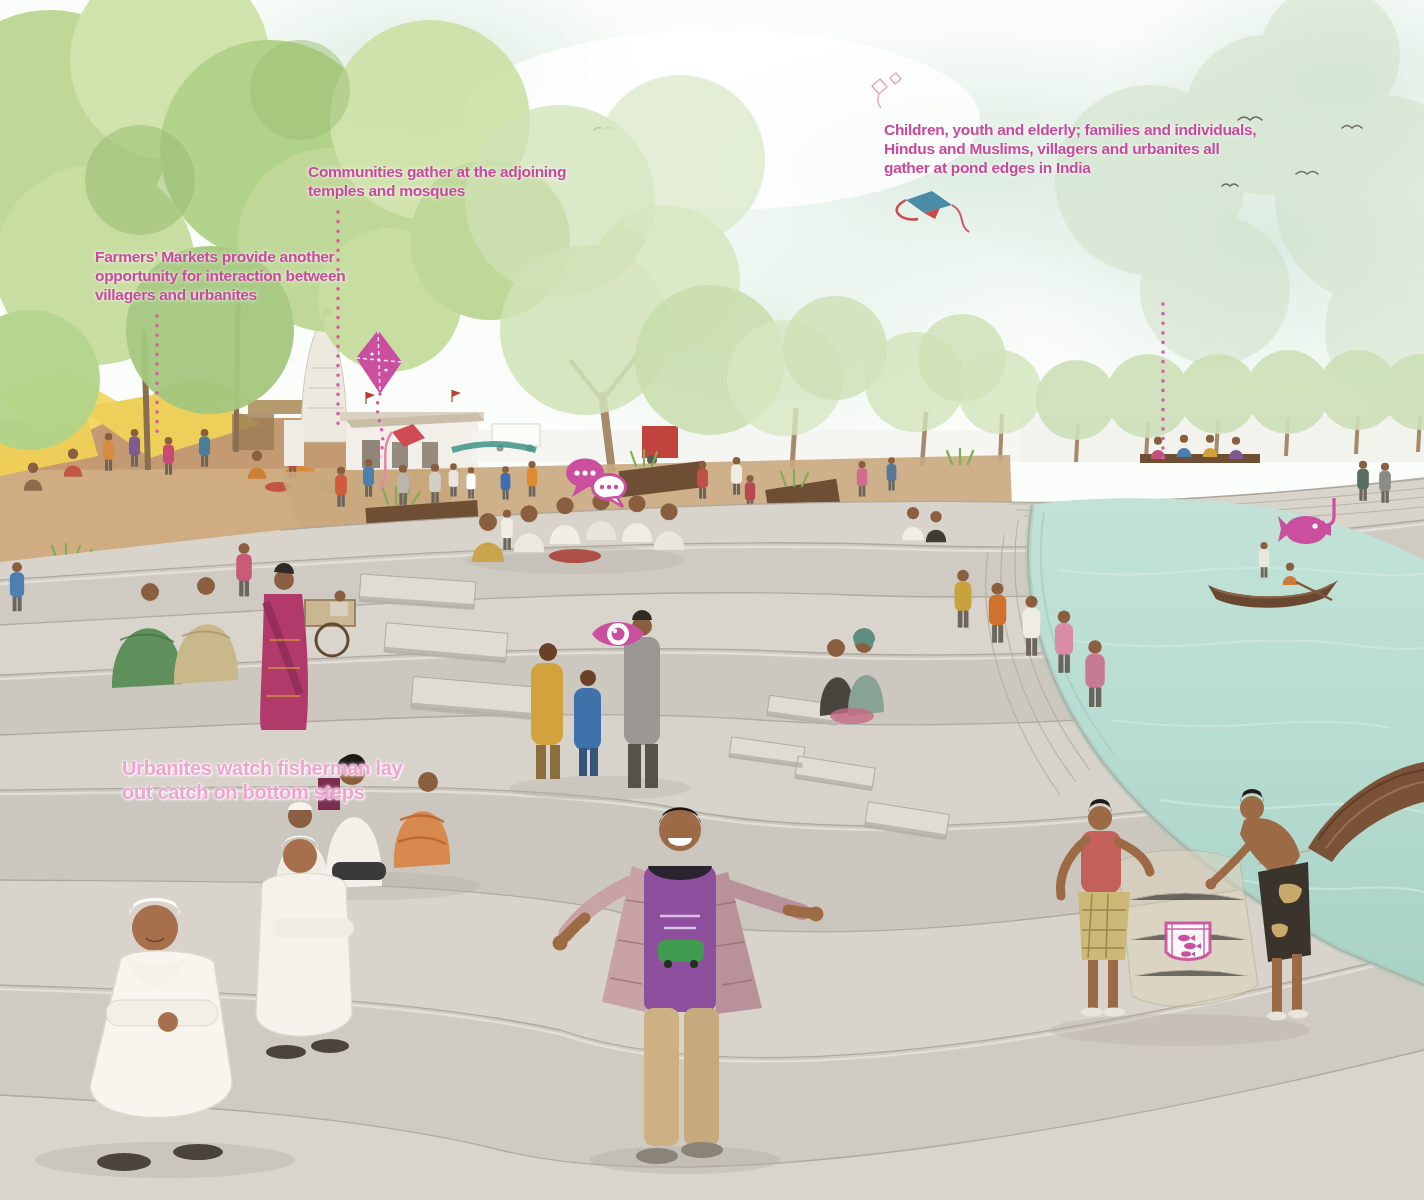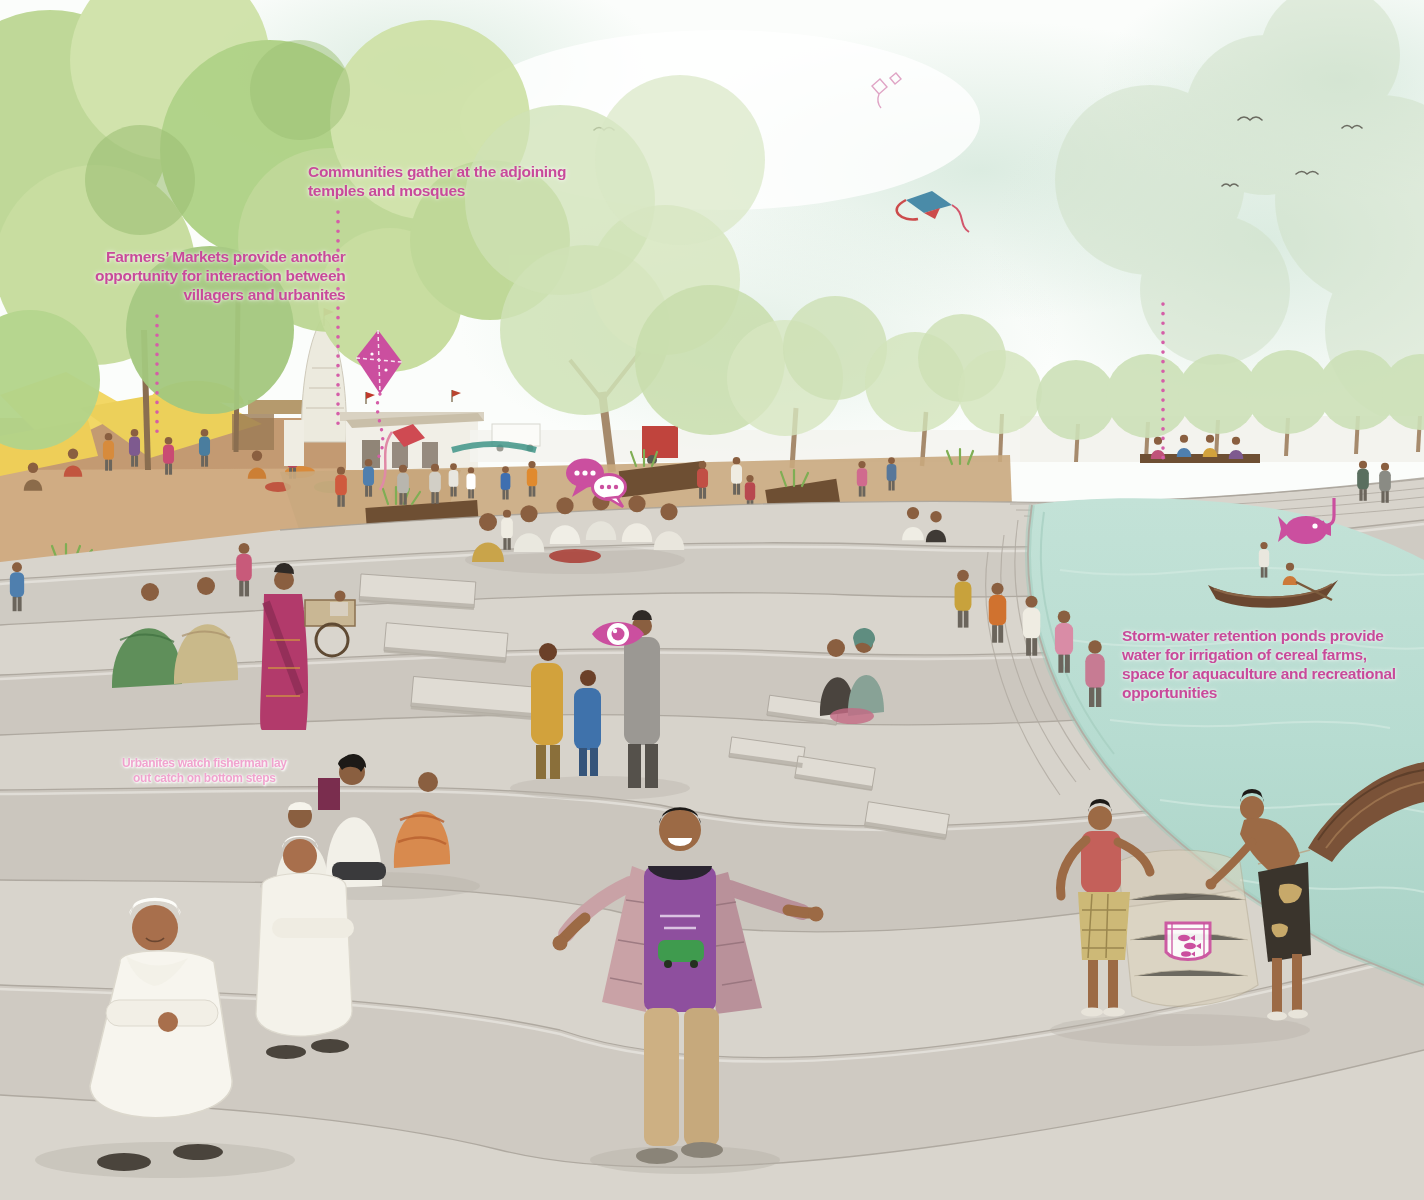--- a/index.html
+++ b/index.html
@@ -14,23 +14,22 @@
     font-weight:700;
     font-size:15.5px;
     line-height:1.22;
     letter-spacing:-0.3px;
     color:#c84a9a;
     white-space:pre-line;
     text-shadow:0 0 3px rgba(255,255,255,.85), 0 0 6px rgba(255,255,255,.6);
   }
   .anno.light{
     color:#f0a3ce;
-    font-size:12px;
+    font-size:20px;
     text-shadow:0 0 2px #fff,0 0 4px #fff,1px 1px 2px #fff;
-    text-align:center;
   }
   .icon{position:absolute;}
 </style>
 </head>
 <body>
 
 <div class="canvas">
 
 <svg class="scene" width="1424" height="1200" viewBox="0 0 1424 1200">
   <defs>
@@ -584,25 +583,24 @@
         <line x1="42" y1="7" x2="42" y2="40"></line>
     <line x1="4" y1="13" x2="48" y2="13"></line>
   </g>
   <g fill="#cb4f9f">
     <path d="M16,22 a6,3.2 0 0 1 12,0 a6,3.2 0 0 1 -12,0 M28,22 l5,-3 v6 z"></path>
     <path d="M22,30 a6,3.2 0 0 1 12,0 a6,3.2 0 0 1 -12,0 M34,30 l5,-3 v6 z"></path>
     <path d="M19,38 a5,2.8 0 0 1 10,0 a5,2.8 0 0 1 -10,0 M29,38 l4,-2.5 v5 z"></path>
   </g>
 </svg>
 
-<div class="anno" style="left:95px;top:248px;text-align:right;">Farmers’ Markets provide another
+<div class="anno" style="left:95px;top:248px;">Farmers’ Markets provide another
 opportunity for interaction between
 villagers and urbanites</div>
 <div class="anno" style="left:275px;top:163px;margin-left:33px;">Communities gather at the adjoining
 temples and mosques</div>
-<div class="anno" style="left:1122px;top:627px;">Storm-water retention ponds provide
-water for irrigation of cereal farms,
-space for aquaculture and recreational
-opportunities</div>
+<div class="anno" style="left:884px;top:121px;">Children, youth and elderly; families and individuals,
+Hindus and Muslims, villagers and urbanites all
+gather at pond edges in India</div>
 <div class="anno light" style="left:122px;top:756px;">Urbanites watch fisherman lay
 out catch on bottom steps</div>
 
 </div>
 
 </body></html>

